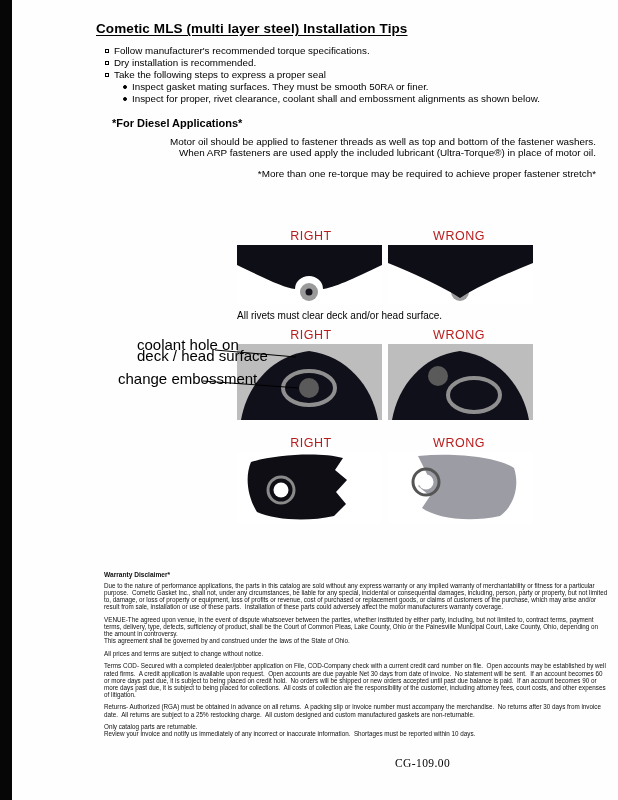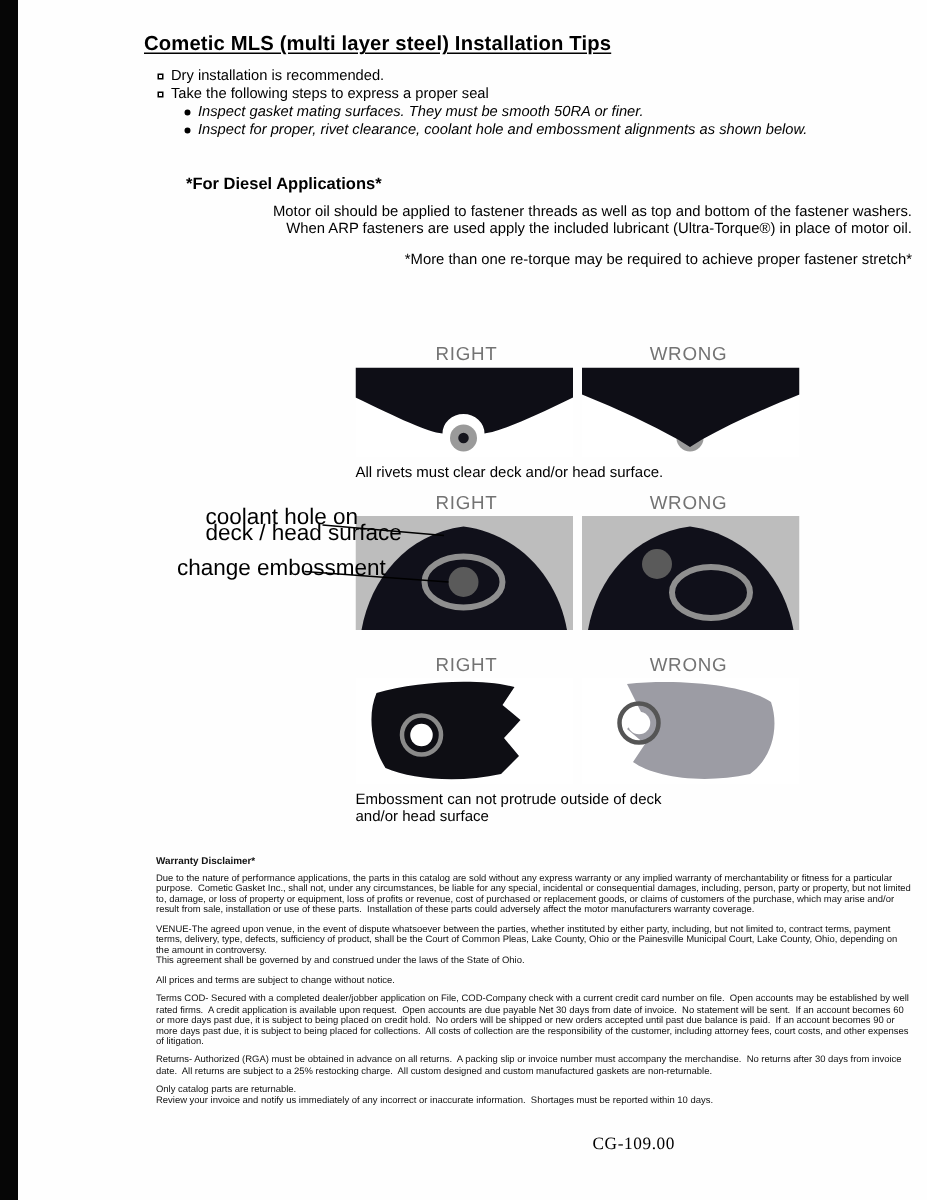--- a/index.html
+++ b/index.html
@@ -16,33 +16,33 @@
     position:absolute; left:96px; top:21px;
     font-size:13.5px; font-weight:bold;
     text-decoration:underline; text-underline-offset:2px;
     letter-spacing:0.1px;
   }
 
   .tips { position:absolute; left:105px; top:45px; font-size:9.8px; line-height:12px; }
   .tip-row { display:flex; align-items:flex-start; }
   .marker { flex:0 0 auto; width:4px; height:4px; border:1px solid #000; margin:3.5px 5px 0 0; background:transparent; }
   .marker.filled { background:#000; border-radius:50%; }
-  .sub { padding-left:18px;font-style:italic; }
+  .sub { padding-left:18px; }
 
-  .diesel { position:absolute; left:124px; top:117px; width:484px; }
+  .diesel { position:absolute; left:112px; top:117px; width:484px; }
   .diesel-heading { font-size:11px; font-weight:bold; margin-bottom:7px; }
   .body { font-size:9.9px; line-height:11.4px; margin-bottom:9px;text-align:right; }
   .prewrap { white-space:pre-line; }
 
   .figure { position:absolute; left:237px; width:296px; }
   #fig1 { top:229px; }
   #fig2 { top:328px; }
   #fig3 { top:436px; }
   .fig-labels { display:flex; margin-bottom:2px; }
-  .fig-label { flex:1; text-align:center; font-size:12.5px; color:#737373; letter-spacing:0.5px; }
+  .fig-label { flex:1; text-align:center; font-size:12.5px; color:#b91c1c; letter-spacing:0.5px; }
   .fig-panels { display:flex; gap:6px; }
   .fig-panels svg { display:block; }
   .fig-caption { font-size:10px; margin-top:5px; white-space:pre-line; }
 
   .callout { position:absolute; font-size:15px; line-height:10.5px; white-space:pre-line; }
   #callout-hole { left:137px; top:340px; }
   #callout-emb  { left:118px; top:374px; }
   .callout-lines { position:absolute; left:195px; top:340px; }
 
   .warranty { position:absolute; left:104px; top:571px; width:504px; font-size:6.3px; line-height:7.1px; color:#101010; }
@@ -55,33 +55,37 @@
 <body>
 
 <div class="page">
   <div class="edge-bar"></div>
 
   <h1 class="title">Cometic MLS (multi layer steel) Installation Tips</h1>
 
   <div class="tips">
     <div class="tip-row">
       <span class="marker"></span>
+      <span>Follow manufacturer's recommended torque specifications.</span>
+    </div>
+    <div class="tip-row">
+      <span class="marker"></span>
       <span>Dry installation is recommended.</span>
     </div>
     <div class="tip-row">
       <span class="marker"></span>
       <span>Take the following steps to express a proper seal</span>
     </div>
     <div class="tip-row sub">
       <span class="marker filled"></span>
       <span>Inspect gasket mating surfaces.  They must be smooth 50RA or finer.</span>
     </div>
     <div class="tip-row sub">
       <span class="marker filled"></span>
-      <span>Inspect for proper, rivet clearance, coolant hole and embossment alignments as shown below.</span>
+      <span>Inspect for proper, rivet clearance, coolant shall and embossment alignments as shown below.</span>
     </div>
   </div>
 
   <div class="diesel">
     <div class="diesel-heading">*For Diesel Applications*</div>
     <p class="body prewrap">Motor oil should be applied to fastener threads as well as top and bottom of the fastener washers.
 When ARP fasteners are used apply the included lubricant (Ultra-Torque®) in place of motor oil.</p>
     <p class="body">*More than one re-torque may be required to achieve proper fastener stretch*</p>
   </div>
 
@@ -148,22 +152,20 @@
         <circle cx="44" cy="38" r="13" fill="none" stroke="#8a8a8a" stroke-width="3"></circle>
         <circle cx="44" cy="38" r="7.5" fill="#ffffff"></circle>
       </svg>
       <svg width="145" height="71" viewBox="0 0 145 71">
         <rect width="145" height="71" fill="#ffffff"></rect>
         <path d="M30,4 C70,0 112,6 126,16 C132,34 126,54 112,64 C80,71 48,66 34,56 L42,44 L30,34 L40,24 Z" fill="#9c9ca4"></path>
         <circle cx="38" cy="30" r="13" fill="none" stroke="#555555" stroke-width="3"></circle>
         <circle cx="38" cy="30" r="7.5" fill="#ffffff"></circle>
       </svg>
     </div>
-    <div class="fig-caption">Embossment can not protrude outside of deck
-and/or head surface</div>
   </div>
 
   <div class="warranty">
     <div class="w-heading">Warranty Disclaimer*</div>
     <p>Due to the nature of performance applications, the parts in this catalog are sold without any express warranty or any implied warranty of merchantability or fitness for a particular purpose.  Cometic Gasket Inc., shall not, under any circumstances, be liable for any special, incidental or consequential damages, including, person, party or property, but not limited to, damage, or loss of property or equipment, loss of profits or revenue, cost of purchased or replacement goods, or claims of customers of the purchase, which may arise and/or result from sale, installation or use of these parts.  Installation of these parts could adversely affect the motor manufacturers warranty coverage.</p>
     <p>VENUE-The agreed upon venue, in the event of dispute whatsoever between the parties, whether instituted by either party, including, but not limited to, contract terms, payment terms, delivery, type, defects, sufficiency of product, shall be the Court of Common Pleas, Lake County, Ohio or the Painesville Municipal Court, Lake County, Ohio, depending on the amount in controversy.
 This agreement shall be governed by and construed under the laws of the State of Ohio.</p>
     <p>All prices and terms are subject to change without notice.</p>
     <p>Terms COD- Secured with a completed dealer/jobber application on File, COD-Company check with a current credit card number on file.  Open accounts may be established by well rated firms.  A credit application is available upon request.  Open accounts are due payable Net 30 days from date of invoice.  No statement will be sent.  If an account becomes 60 or more days past due, it is subject to being placed on credit hold.  No orders will be shipped or new orders accepted until past due balance is paid.  If an account becomes 90 or more days past due, it is subject to being placed for collections.  All costs of collection are the responsibility of the customer, including attorney fees, court costs, and other expenses of litigation.</p>
     <p>Returns- Authorized (RGA) must be obtained in advance on all returns.  A packing slip or invoice number must accompany the merchandise.  No returns after 30 days from invoice date.  All returns are subject to a 25% restocking charge.  All custom designed and custom manufactured gaskets are non-returnable.</p>

